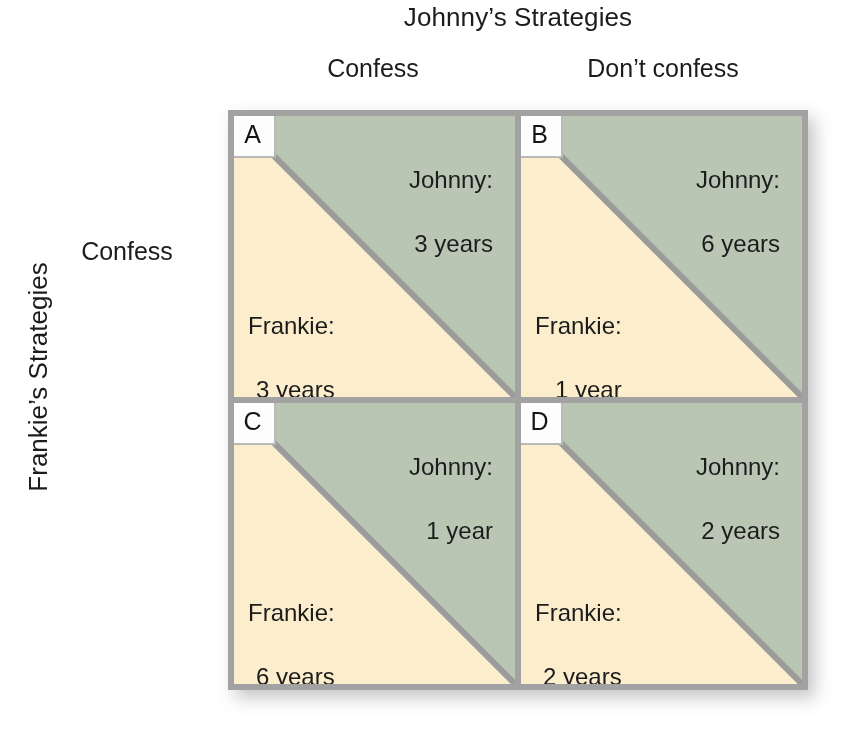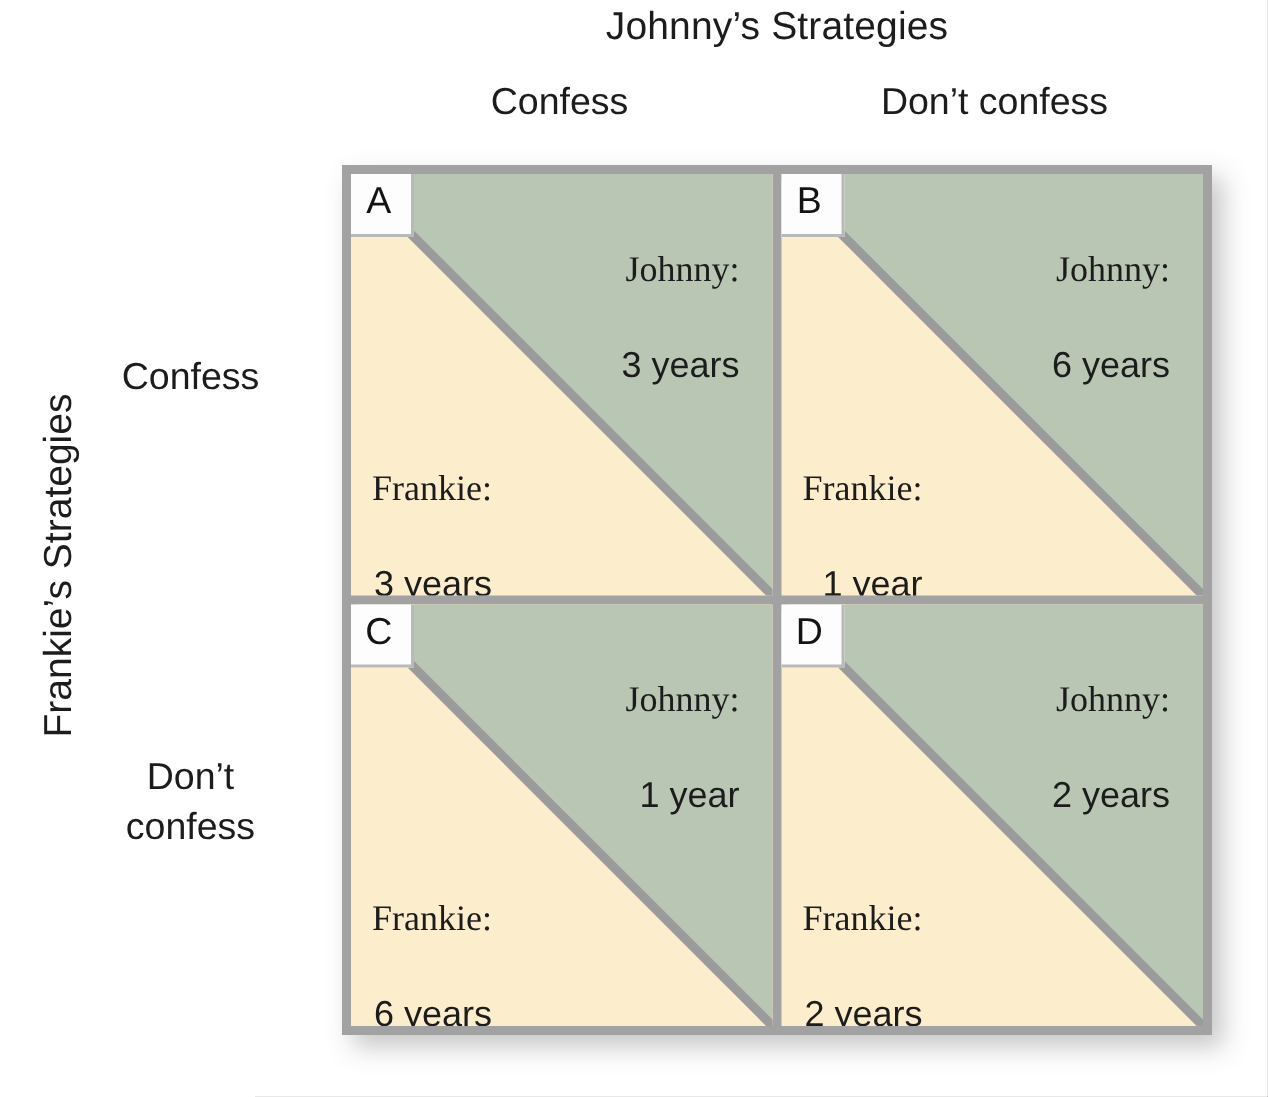--- a/index.html
+++ b/index.html
@@ -146,38 +146,36 @@
   .payoff.upper {
     right: 22px;
     top: 16px;
     text-align: right;
   }
   .payoff.lower {
     left: 14px;
     top: 162px;
     text-align: left;
   }
-  .payoff .who { display: block; font-family: Liberation Serif, serif; }
+  .payoff .who { display: block; }
   .payoff .val { display: block; text-align: right; }
 </style>
 </head>
 <body>
 
 <div id="stage">
 
   <div class="col-group-title">Johnny’s Strategies</div>
 
   <div class="col-head c0">Confess</div>
   <div class="col-head c1">Don’t confess</div>
 
   <div class="row-group-title">Frankie’s Strategies</div>
 
   <div class="row-head r0">Confess</div>
-  <div class="row-head r1" style="white-space:pre-line;">Don’t
-confess</div>
 
   <div id="matrix">
 
     <div class="cell">
       <div class="tri-green"></div>
       <svg class="diag" viewBox="0 0 300 300" preserveAspectRatio="none">
         <line x1="0" y1="0" x2="300" y2="300"></line>
       </svg>
       <div class="badge">A</div>
       <div class="payoff upper">

